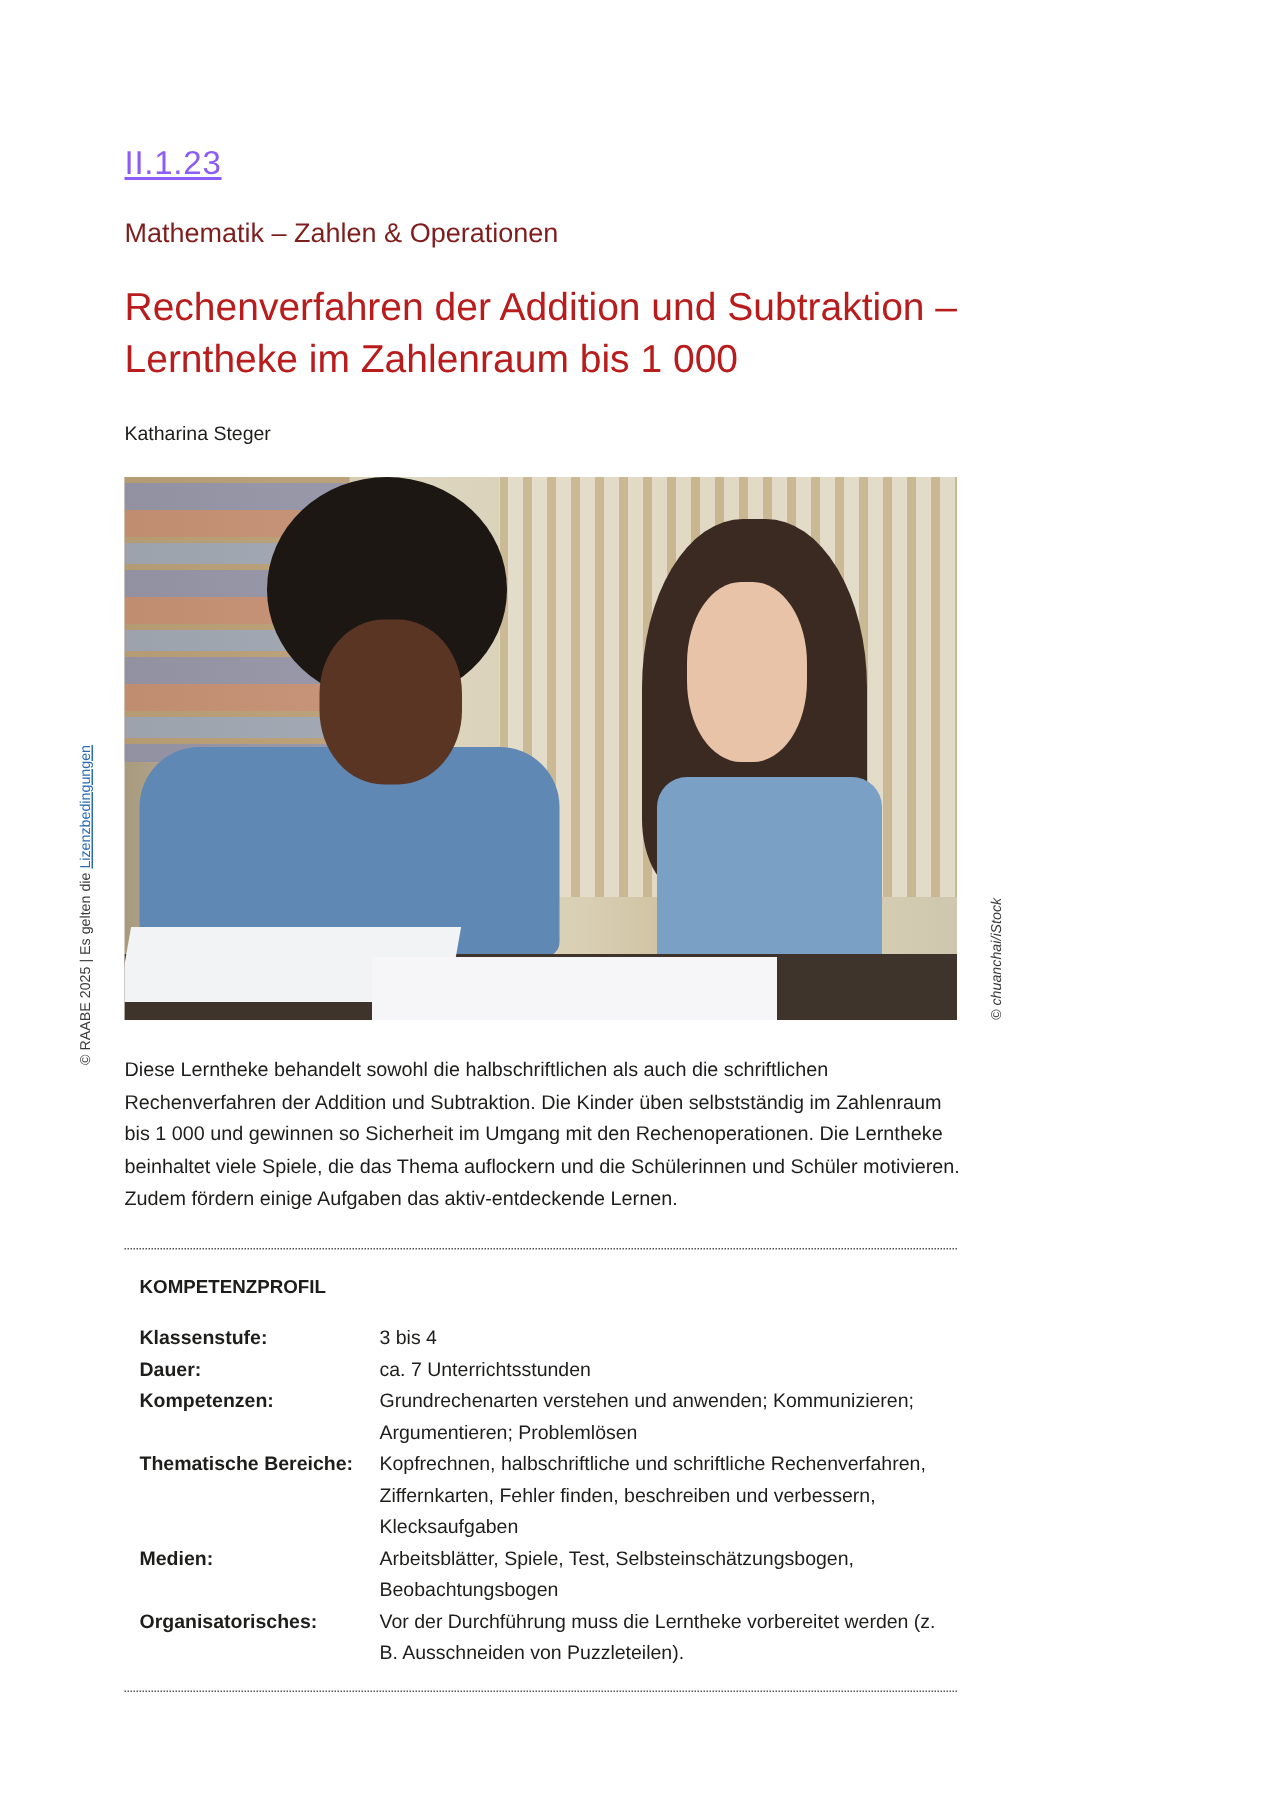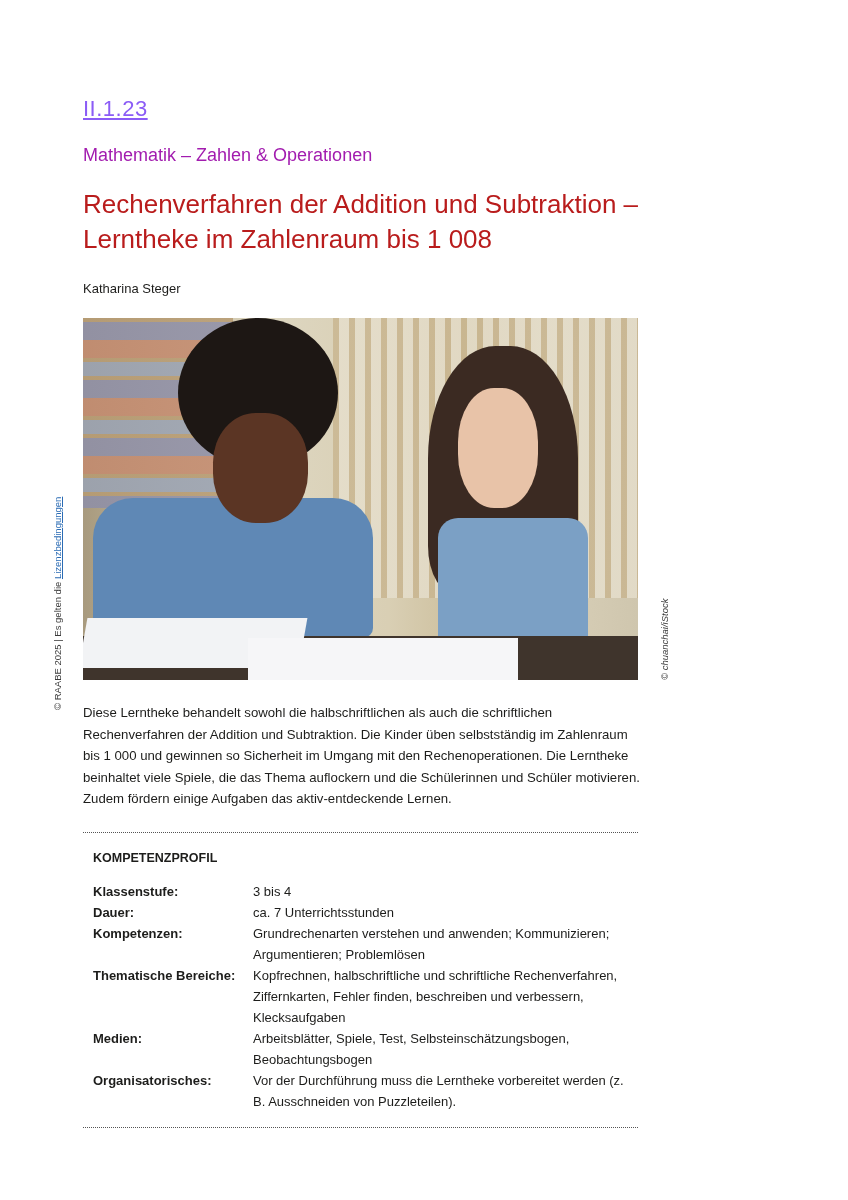--- a/index.html
+++ b/index.html
@@ -1,20 +1,20 @@
 <!DOCTYPE html>
 <html><head>
 <meta charset="utf-8">
 <style>
   html, body { margin:0; padding:0; background:#ffffff; }
   body { width:848px; height:1200px; position:relative; overflow:hidden;
          font-family:"Liberation Sans", sans-serif; color:#1d1d1b; }
   .abs { position:absolute; }
   .code { left:83px; top:96px; font-size:22px; color:#8b5cf6; letter-spacing:0.5px;text-decoration:underline; }
-  .subject { left:83px; top:145px; font-size:18px; color:#a21caf; }
+  .subject { left:83px; top:145px; font-size:18px; color:#7f1d1d; }
   .title { left:83px; top:187px; width:600px; font-size:26px; line-height:35px; color:#b91c1c; }
   .author { left:83px; top:281px; font-size:13px; color:#1d1d1b; }
   .photo { left:83px; top:318px; width:555px; height:362px; overflow:hidden;
            background:linear-gradient(90deg,#a89a7e 0%,#c9bfa4 18%,#ddd6c0 35%,#d9cfb4 55%,#cbbd9a 70%,#d8cfb7 85%,#cfc6ae 100%); }
   .photo .stripes { position:absolute; left:250px; top:0; width:305px; height:280px;
            background:repeating-linear-gradient(90deg,#c8b48e 0 6px,#e6dfcd 6px 16px); opacity:.8; }
   .photo .shelf { position:absolute; left:0; top:0; width:150px; height:190px;
            background:repeating-linear-gradient(180deg,#b79b72 0 4px,#8e8fa8 4px 22px,#c48a6e 22px 40px,#b79b72 40px 44px,#9aa3b4 44px 58px); opacity:.85; }
   .photo .hair1 { position:absolute; left:95px; top:0; width:160px; height:150px; border-radius:50%; background:#1d1714; }
   .photo .face1 { position:absolute; left:130px; top:95px; width:95px; height:110px; border-radius:45%; background:#5b3524; }
@@ -38,21 +38,21 @@
   .kp-label { width:160px; font-weight:bold; flex:none; }
   .kp-value { width:385px; }
 </style>
 </head>
 <body>
 
 <div class="abs code">II.1.23</div>
 <div class="abs subject">Mathematik – Zahlen &amp; Operationen</div>
 <div class="abs title">
   <div>Rechenverfahren der Addition und Subtraktion –</div>
-  <div>Lerntheke im Zahlenraum bis 1 008</div>
+  <div>Lerntheke im Zahlenraum bis 1 000</div>
 </div>
 <div class="abs author">Katharina Steger</div>
 
 <div class="abs photo">
   <div class="shelf"></div>
   <div class="stripes"></div>
   <div class="hair2"></div>
   <div class="dress"></div>
   <div class="face2"></div>
   <div class="hair1"></div>

